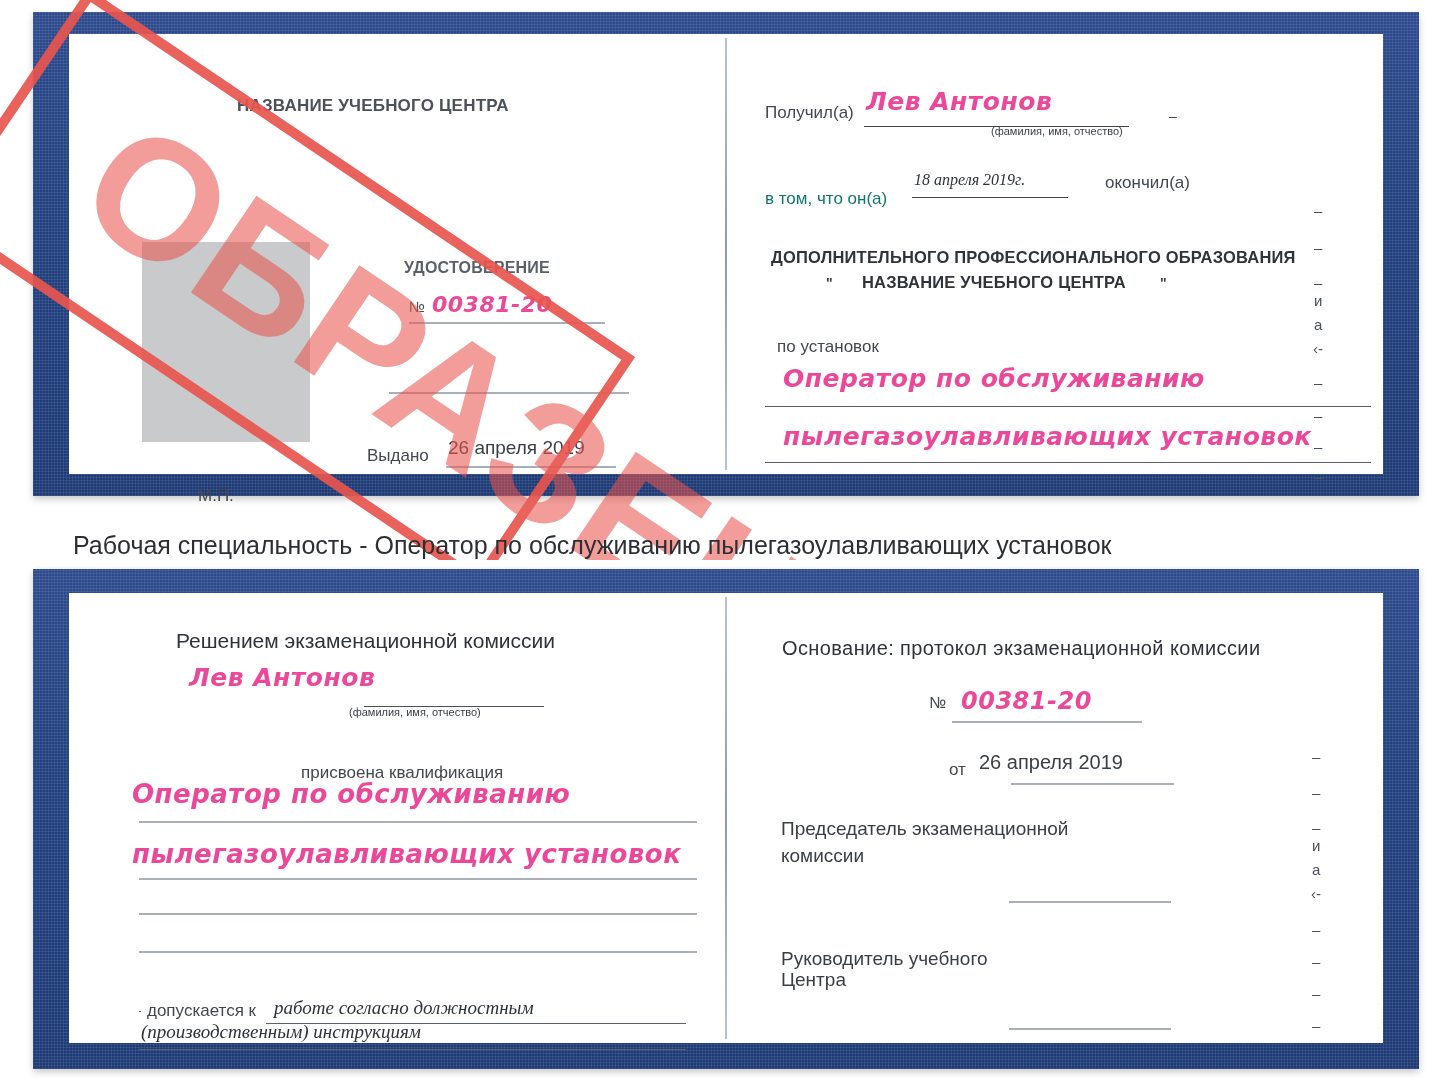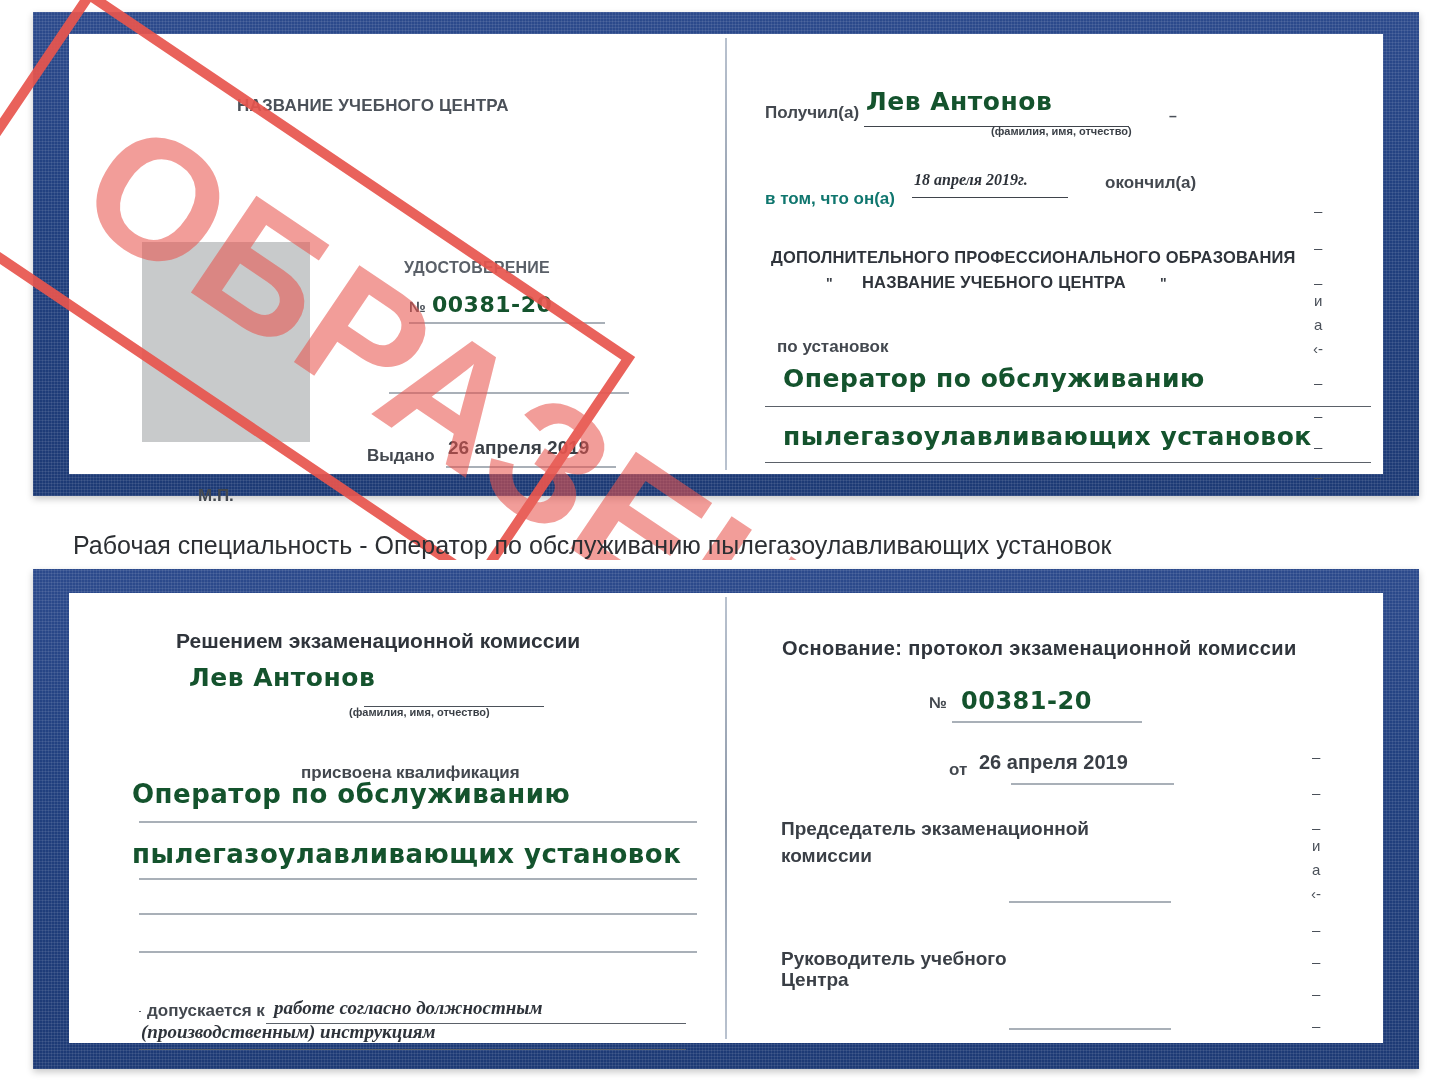--- a/index.html
+++ b/index.html
@@ -41,25 +41,25 @@
   .sheet.right{ left:50%; top:0; width:50%; height:100%; }
 
   
   .spine{
     position:absolute; left:50%; top:4px; bottom:4px; width:2px;
     background:linear-gradient(180deg,#b9c2cf,#8e99a9,#b9c2cf);
     transform:translateX(-1px);
   }
 
   
-  .t{ position:absolute; white-space:nowrap; color:#3a3f46;font-weight:bold; }
+  .t{ position:absolute; white-space:nowrap; color:#3a3f46; }
   .t.caps{ font-weight:bold; letter-spacing:.2px; }
   .hand{
     font-family:"DejaVu Sans","Liberation Sans",sans-serif;
-    color:#14532d; font-weight:600; letter-spacing:.5px;
+    color:#ec4899; font-weight:600; letter-spacing:.5px;font-style:italic;
   }
   .ital{ font-family:"Liberation Serif","DejaVu Serif",serif; font-style:italic; color:#2e333a; }
   .rule{ position:absolute; height:2px; background:#a9b0b8; }
   .rule.thin{ height:1px; background:#8b929b; }
 
   .photo-box{
     position:absolute; background:#c8cacb;
   }
 
   

